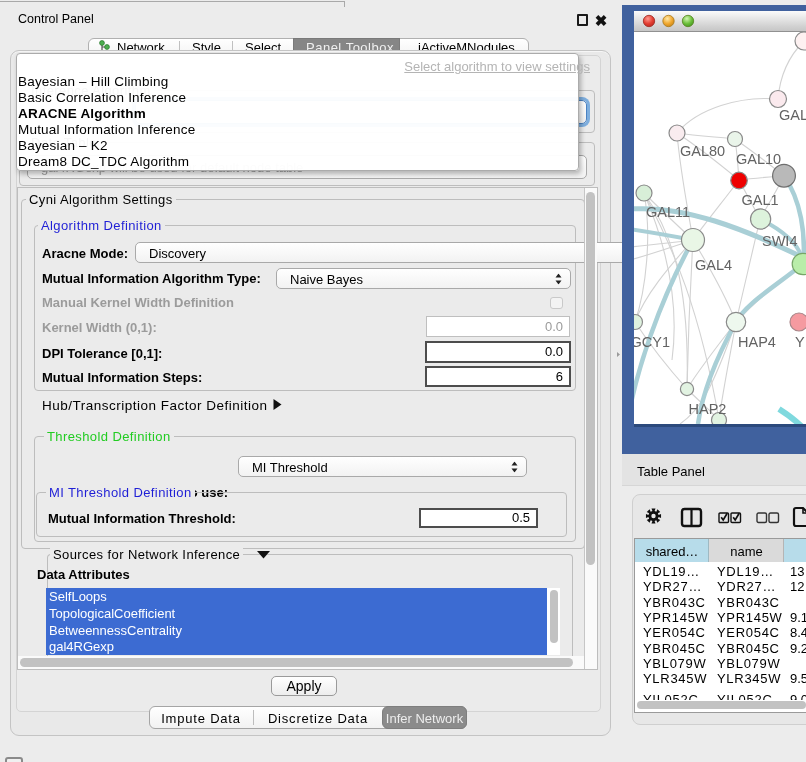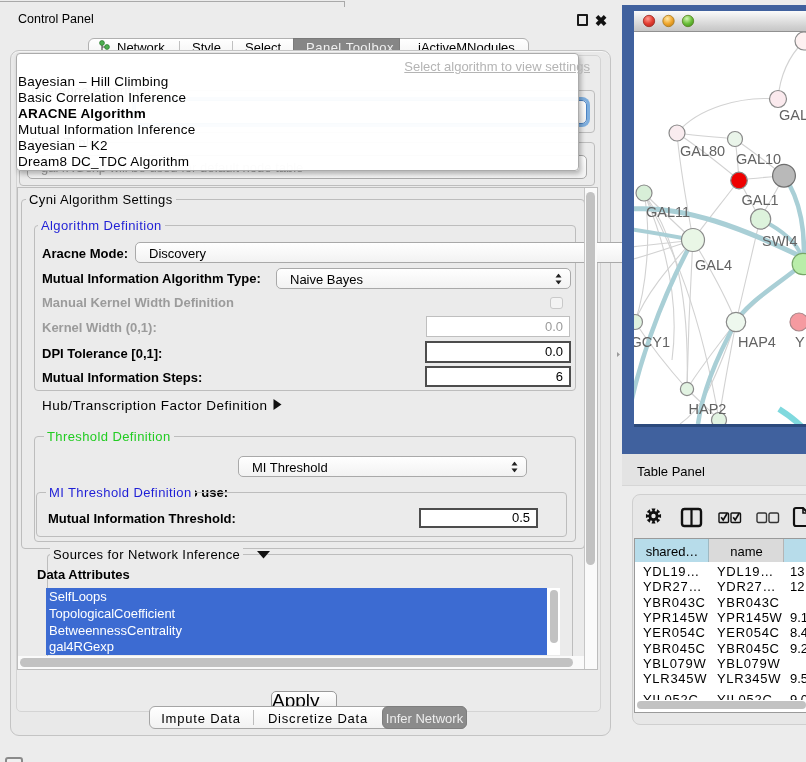--- a/index.html
+++ b/index.html
@@ -153,21 +153,21 @@
 Bayesian – Hill Climbing<br>
 Basic Correlation Inference<br>
 <span class="bold">ARACNE Algorithm</span><br>
 Mutual Information Inference<br>
 Bayesian – K2<br>
 Dream8 DC_TDC Algorithm
 </div>
 
 <div class="abs" style="left:271px;top:676px;width:66px;height:20px;background:linear-gradient(#ffffff,#ededed);
      border:1px solid #9a9a9a;border-radius:5px;box-sizing:border-box;
-     font-size:19px;text-align:left;line-height:18px;margin-top:15px;">Apply</div>
+     font-size:14px;text-align:center;line-height:18px;">Apply</div>
 
 <div class="abs" style="left:149px;top:706px;width:318px;height:23px;background:linear-gradient(#ffffff,#f2f2f2);
      border:1px solid #a5a5a5;border-radius:6px;box-sizing:border-box;"></div>
 <div class="abs" style="left:253px;top:710px;width:1px;height:15px;background:#bdbdbd;"></div>
 <div class="abs" style="left:382px;top:706px;width:85px;height:23px;background:#8b8b8b;border:1px solid #7e7e7e;border-radius:6px;box-sizing:border-box;"></div>
 <div class="abs t13" style="left:149px;top:711px;width:104px;text-align:center;letter-spacing:0.8px;">Impute Data</div>
 <div class="abs t13" style="left:253px;top:711px;width:130px;text-align:center;letter-spacing:0.8px;">Discretize Data</div>
 <div class="abs" style="left:382px;top:711px;width:85px;text-align:center;font-size:13px;color:#ededed;">Infer Network</div>
 
 <div class="abs" style="left:5px;top:757px;width:18px;height:10px;border:2px solid #8a8a8a;border-radius:3px;background:#f0f0f0;box-sizing:border-box;"></div>

